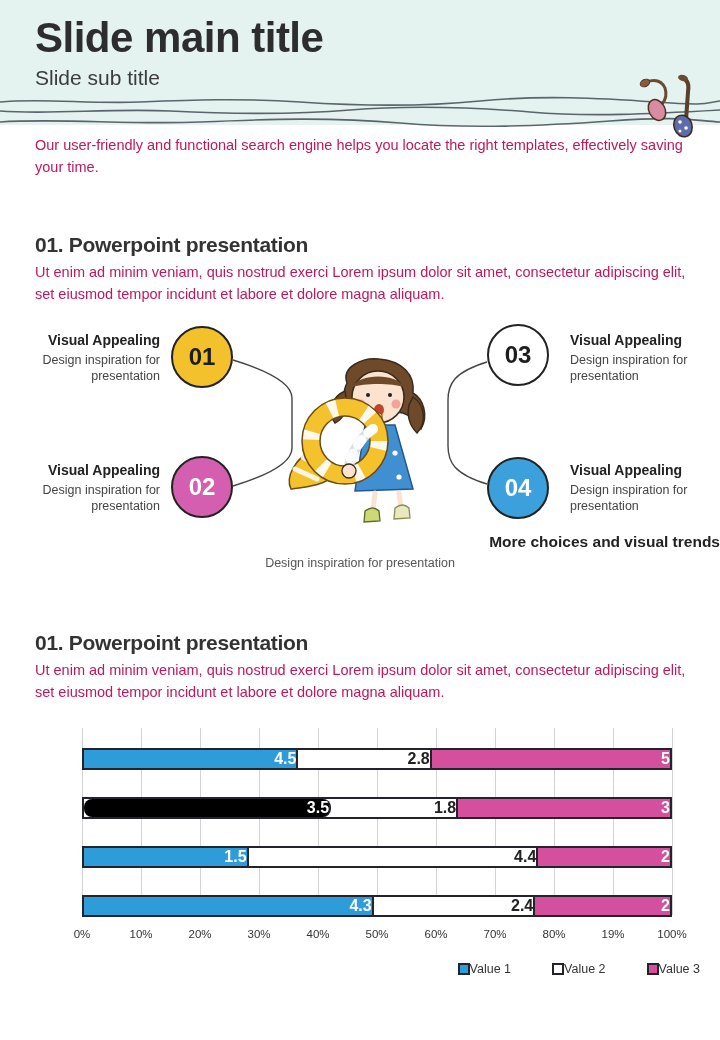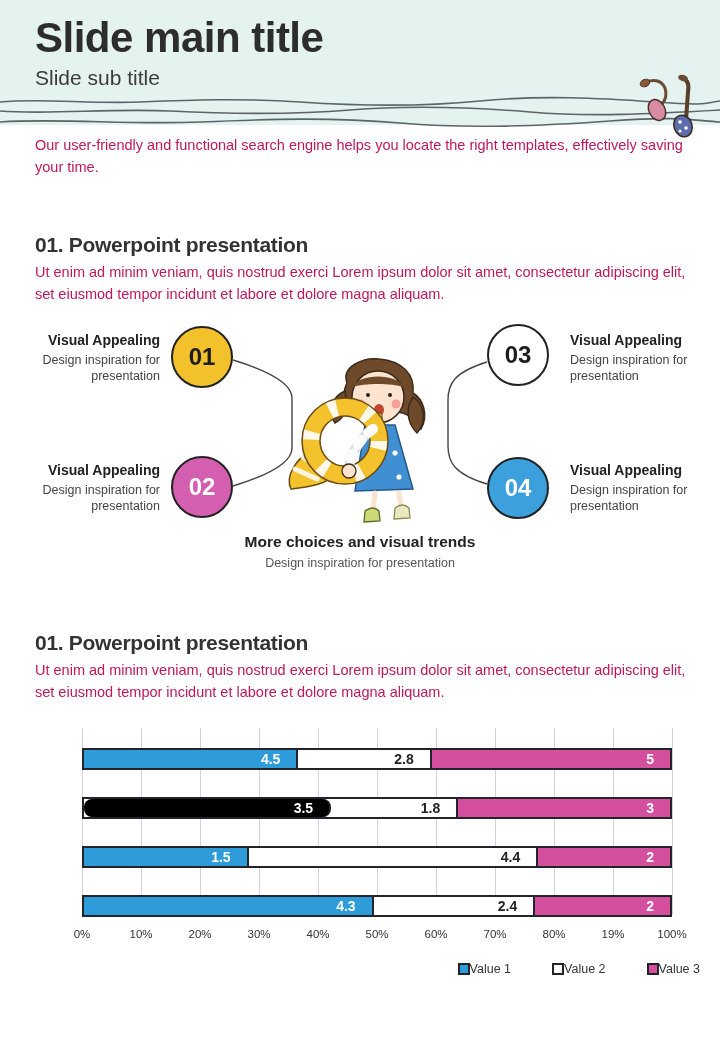--- a/index.html
+++ b/index.html
@@ -29,33 +29,33 @@
             font-size:24px; font-weight:bold; }
   .c1 { left:171px; top:6px; }  .c2 { left:171px; top:136px; }
   .c3 { left:487px; top:4px; }  .c4 { left:487px; top:137px; }
   .dlabel { position:absolute; width:152px; }
   .dlabel.left  { left:8px;  text-align:right; }
   .dlabel.right { left:570px; text-align:left; }
   .dl-r1 { top:12px; } .dl-r2 { top:142px; }
   .dl-title { font-size:14px; font-weight:bold; color:#222; margin-bottom:4px; }
   .dl-desc  { font-size:12.5px; color:#444; line-height:16px; }
   .girl-svg { position:absolute; left:283px; top:33px; }
-  .caption-title { position:absolute; left:0; top:213px; width:720px; text-align:center;
+  .caption-title { position:absolute; left:0; top:213px; width:720px; text-align:right;
                    font-size:15.5px; font-weight:bold; color:#222; }
   .caption-sub   { position:absolute; left:0; top:236px; width:720px; text-align:center;
                    font-size:12.5px; color:#555; }
 
   
   .chart { position:absolute; left:0; top:718px; width:720px; height:290px; }
   .plot  { position:absolute; left:82px; top:10px; width:590px; height:187px; }
   .gridline { position:absolute; top:0; bottom:0; width:1px; background:#d4d4d4; }
   .bar-row { position:absolute; left:0; width:590px; height:22px; display:flex;
              border:2px solid #23242B; background:#fff; }
   .seg { height:100%; display:flex; align-items:center; justify-content:flex-end;
-         padding-right:16px; font-size:14px; font-weight:bold; border-right:2px solid #23242B; overflow:hidden; }
+         padding-right:0; font-size:16px; font-weight:bold; border-right:2px solid #23242B; overflow:hidden; }
   .seg:last-child { border-right:none; }
   .year-label { position:absolute; left:5px; width:70px; text-align:right;
                 font-size:14.5px; color:#222; height:22px; line-height:22px; }
   .tick-label { position:absolute; top:210px; transform:translateX(-50%);
                 font-size:11.5px; color:#333; }
   .legend { position:absolute; top:244px; left:0; width:700px; display:flex;
             justify-content:flex-end; gap:26px; }
   .legend-item { display:flex; align-items:center; font-size:12.5px; color:#333;padding-left:15px; }
   .swatch { width:12px; height:12px; border:2px solid #23242B; }
 </style>

